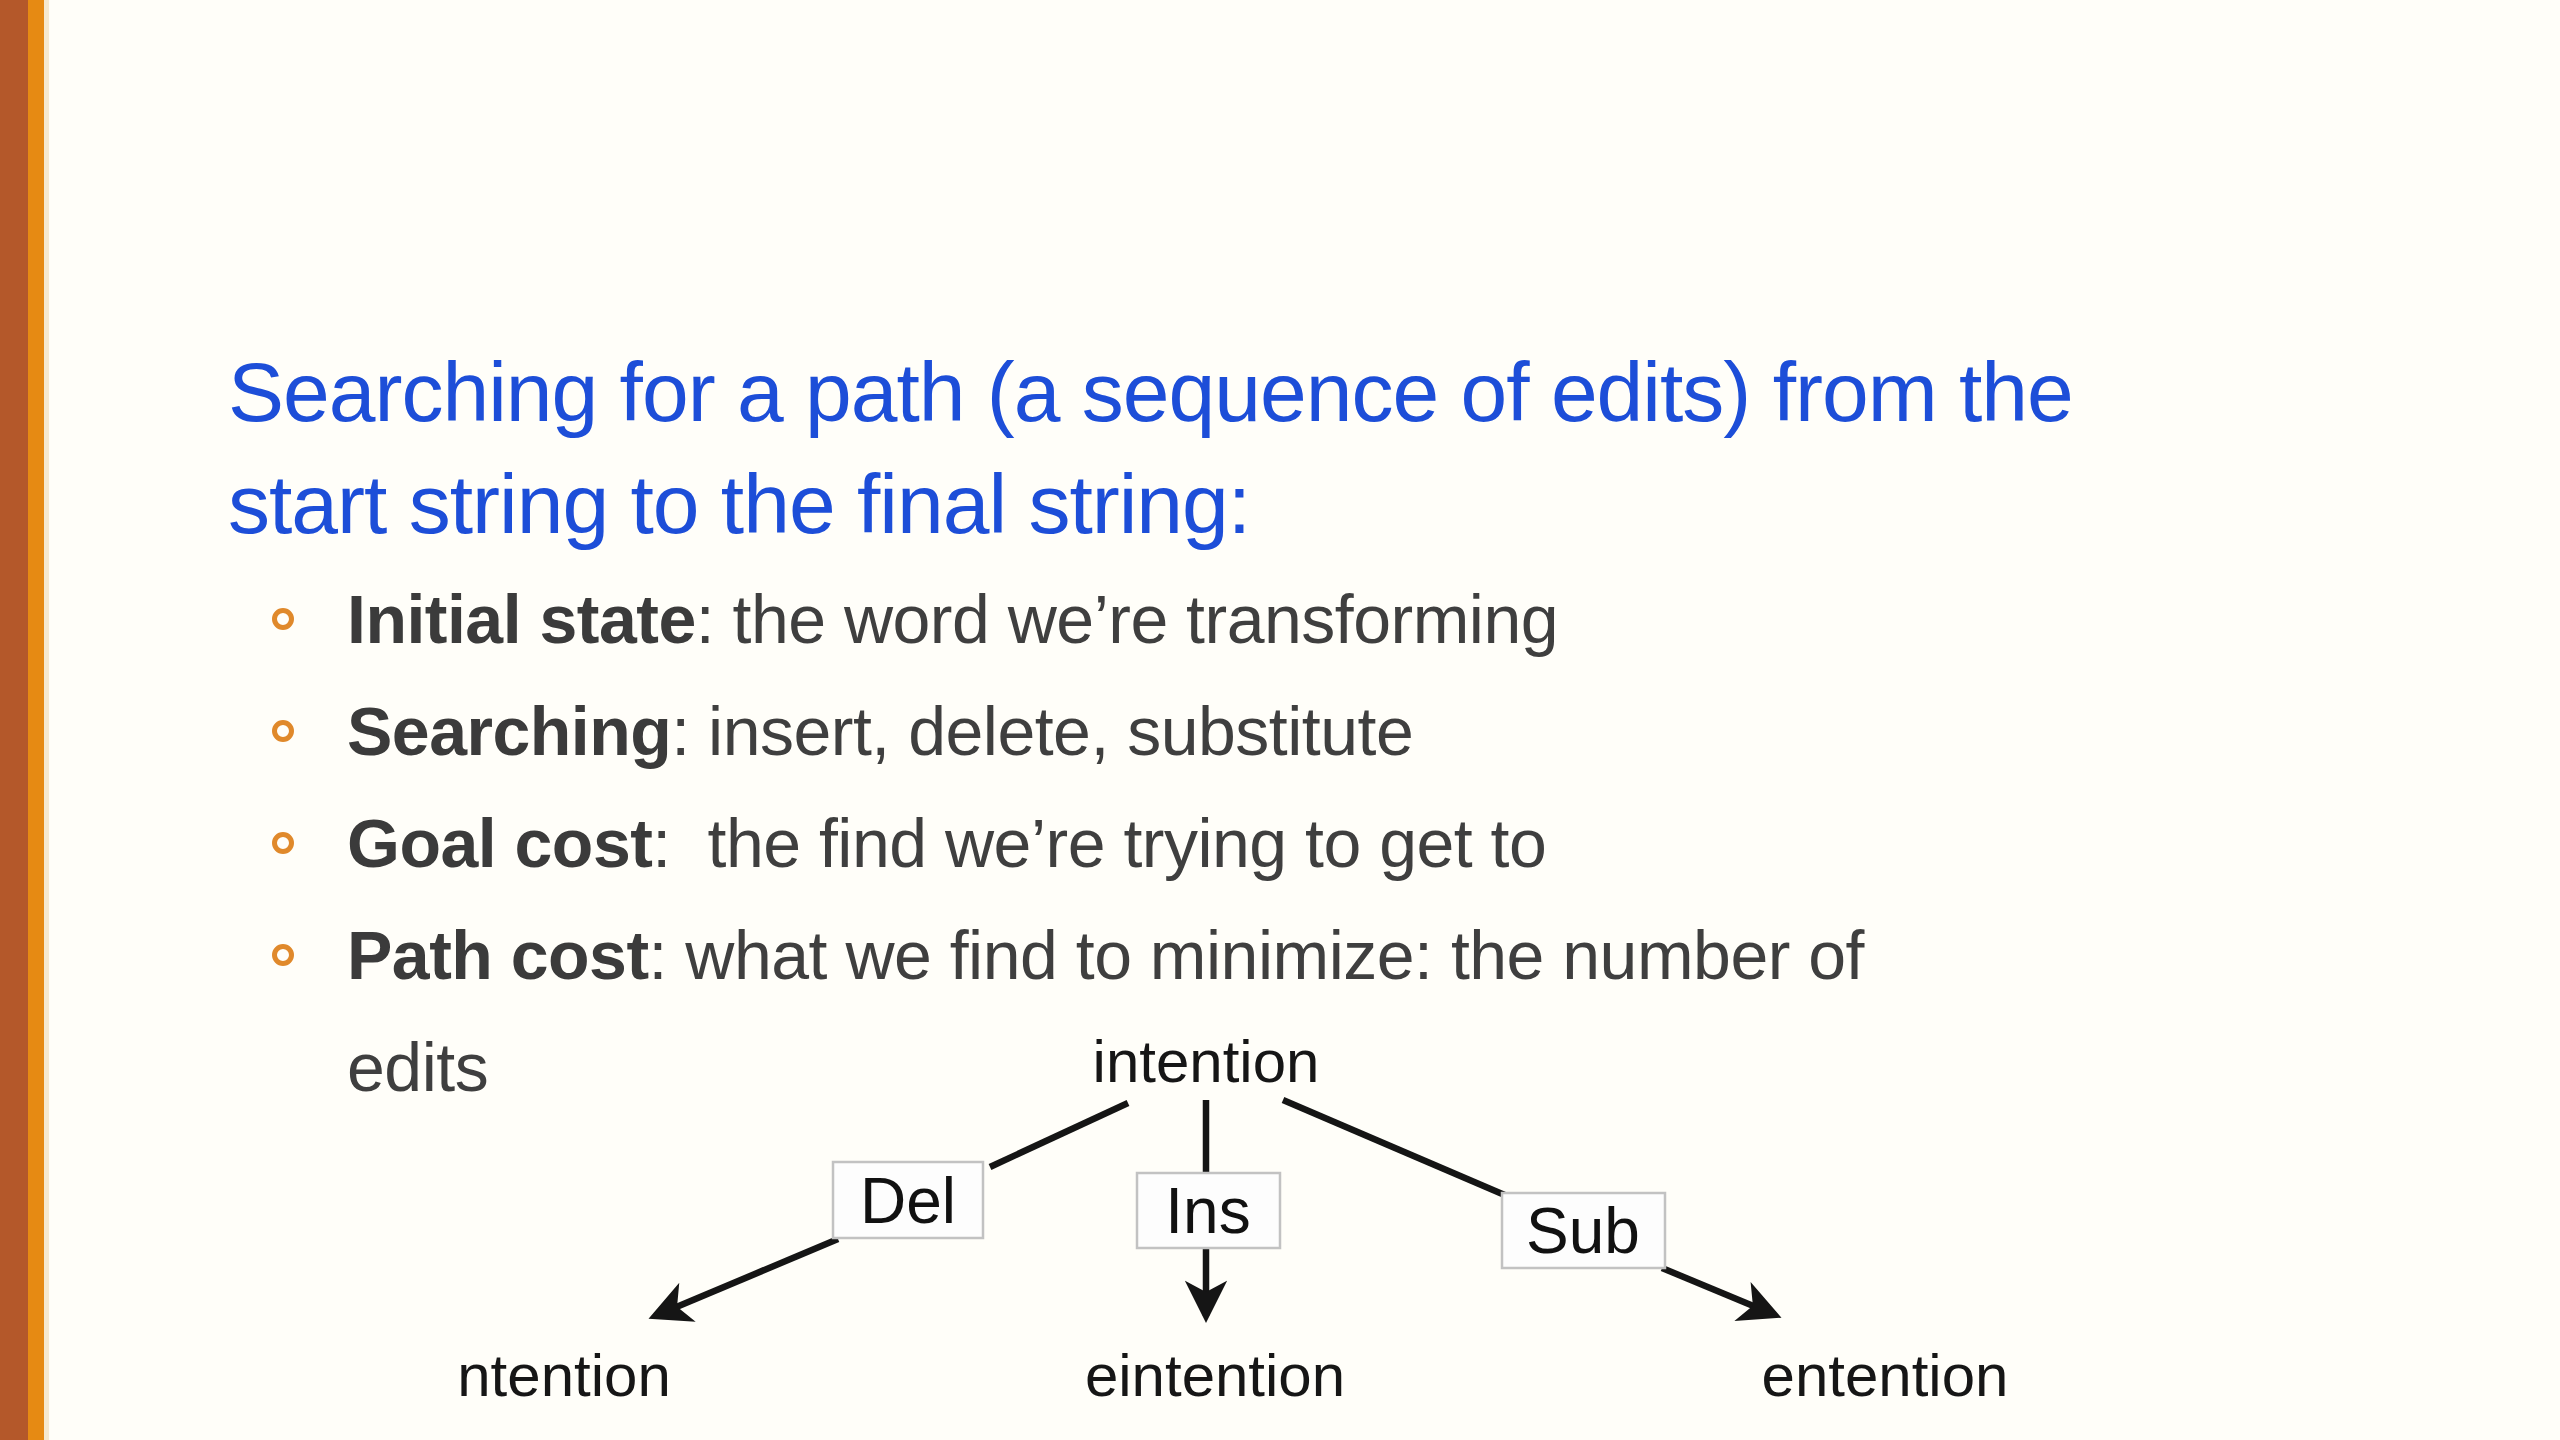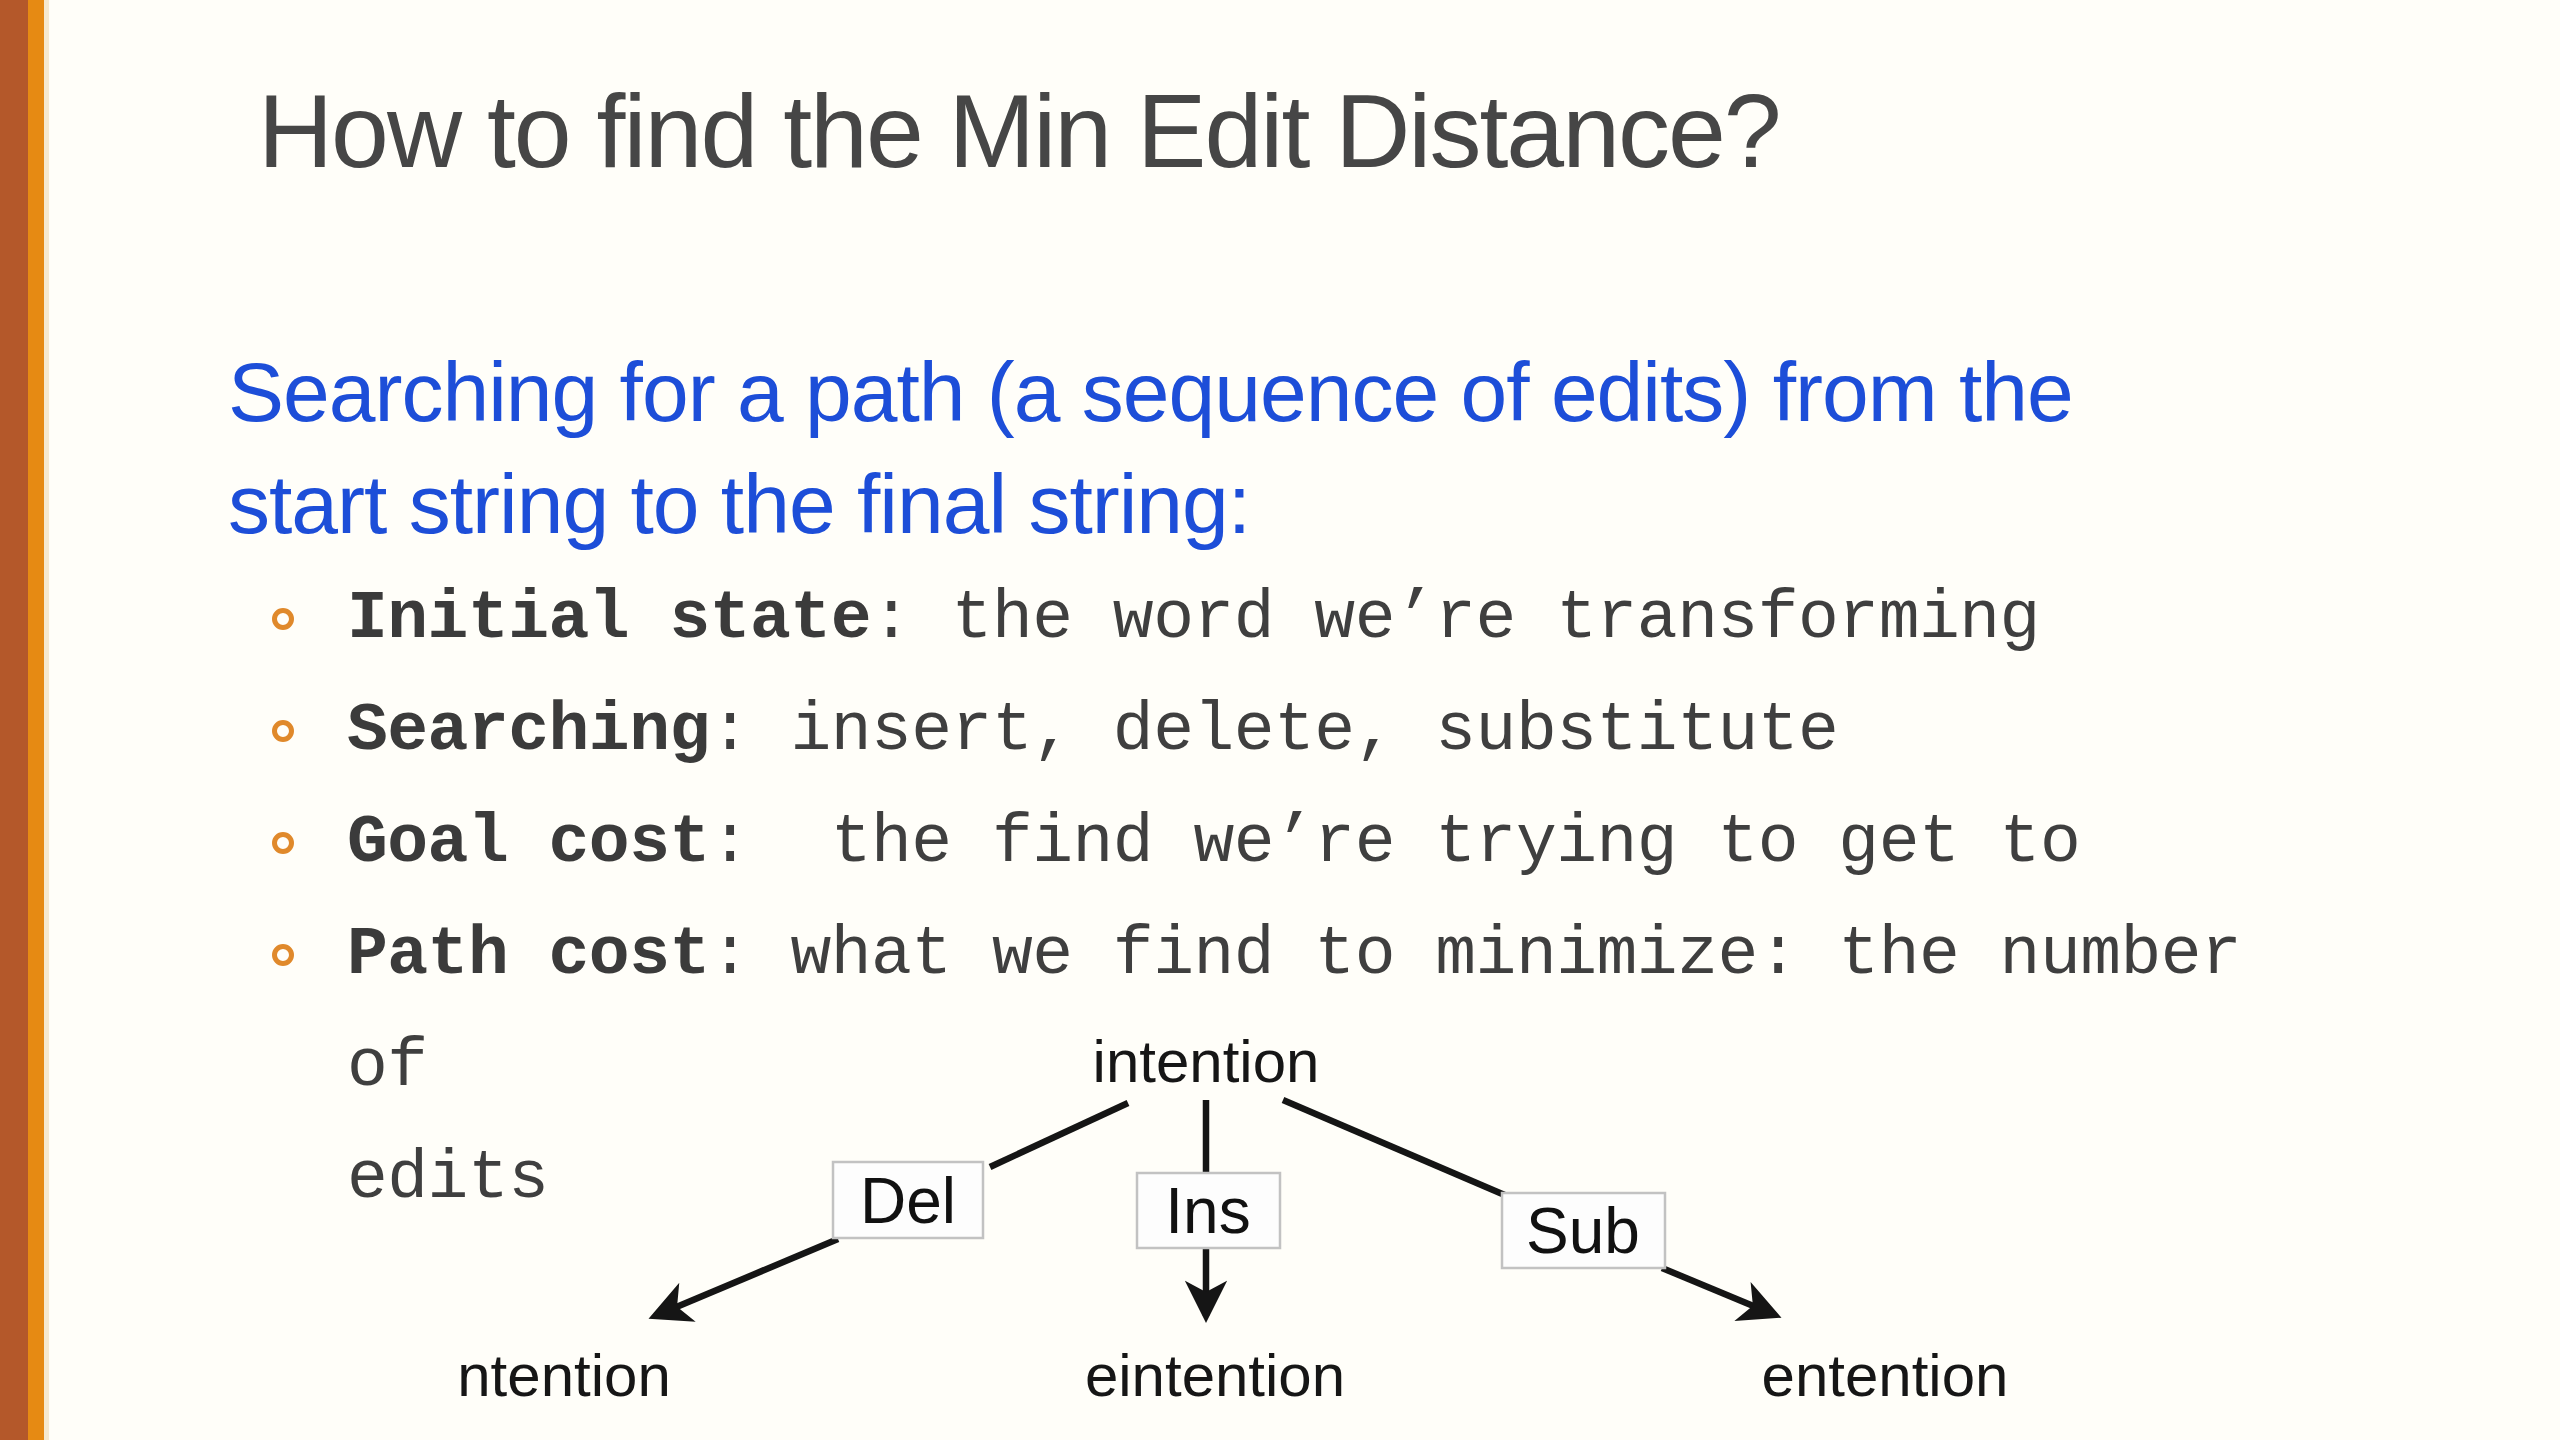--- a/index.html
+++ b/index.html
@@ -27,21 +27,21 @@
     position:absolute;left:228px;top:336px;
     font-size:84px;line-height:112px;letter-spacing:-1px;
     color:#1d4ed8;white-space:nowrap;
   }
   
   .bullets{
     position:absolute;left:228px;top:563px;width:2100px;
     list-style:none;margin:0;padding:0;
     font-size:68px;line-height:112px;letter-spacing:-0.5px;
   }
-  .bullets li{position:relative;padding-left:119px;font-family:Liberation Mono, monospace;}
+  .bullets li{position:relative;padding-left:119px;}
   .bullet-ring{
     position:absolute;left:44px;top:45px;
     width:12px;height:12px;border-radius:50%;
     border:5px solid #E0892B;background:transparent;
   }
   .b-bold{font-weight:700;color:#3B3B3B;}
   .b-rest{white-space:pre-wrap;}
   .b-rest2{display:block;}
   
   .diagram{
@@ -55,21 +55,20 @@
 </style>
 </head>
 <body>
 
 <div class="slide">
 
   <div class="bar-outer" style="background:#B4582A"></div>
   <div class="bar-inner" style="background:#E68A13"></div>
   <div class="bar-sliver" style="background:#F6E9CF"></div>
 
-  <div class="title">How to find the Min Edit Distance?</div>
 
   <div class="intro">
     <div>Searching for a path (a sequence of edits) from the</div>
     <div>start string to the final string:</div>
   </div>
 
   <ul class="bullets">
     <li>
       <span class="bullet-ring"></span>
       <span class="b-bold">Initial state</span><span class="b-rest">: the word we’re transforming</span>

